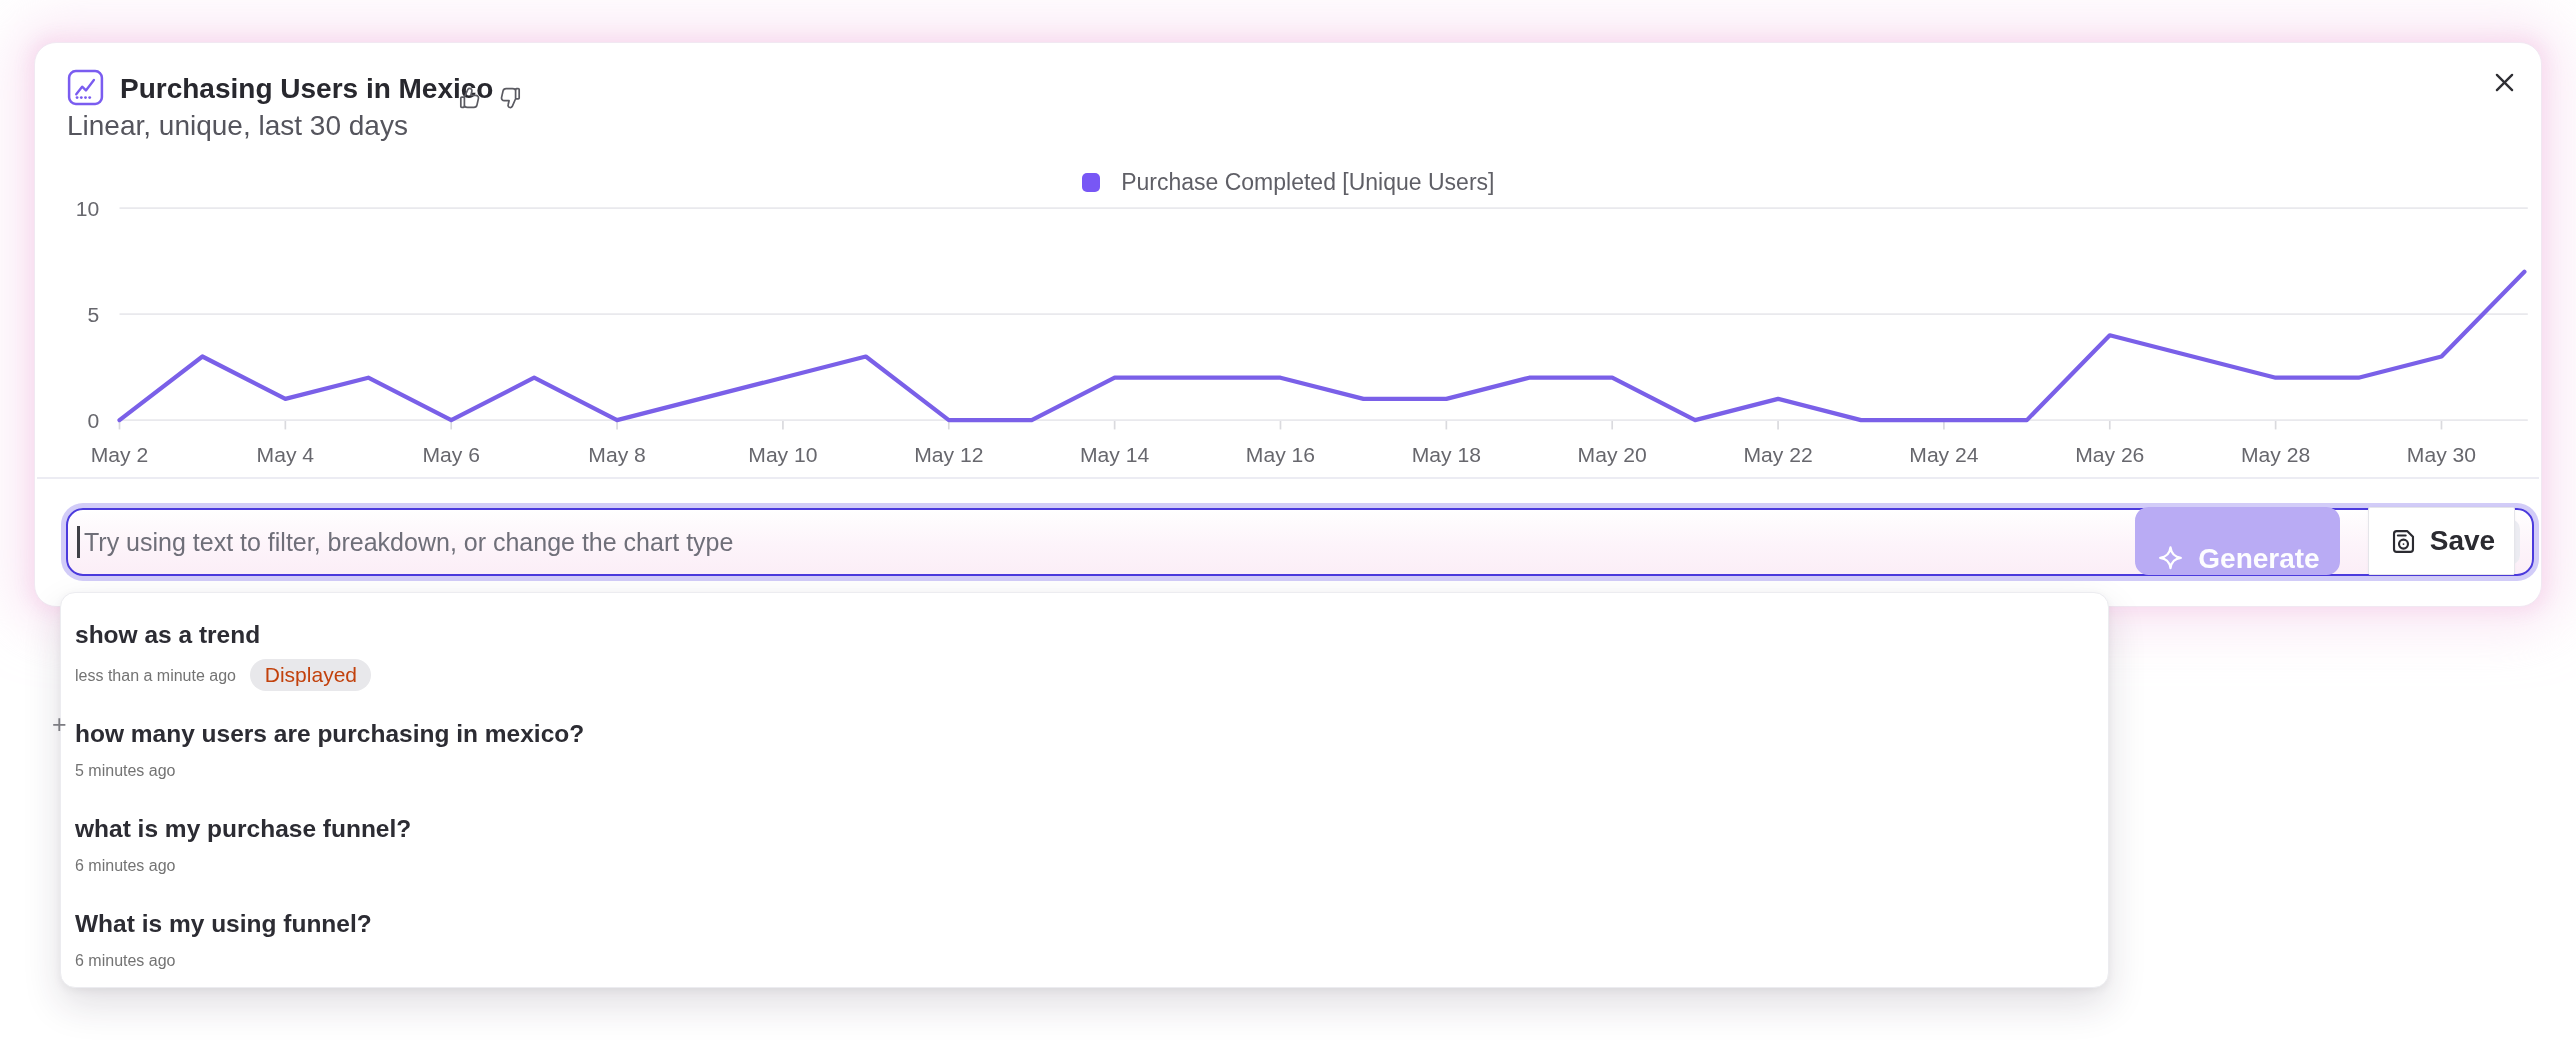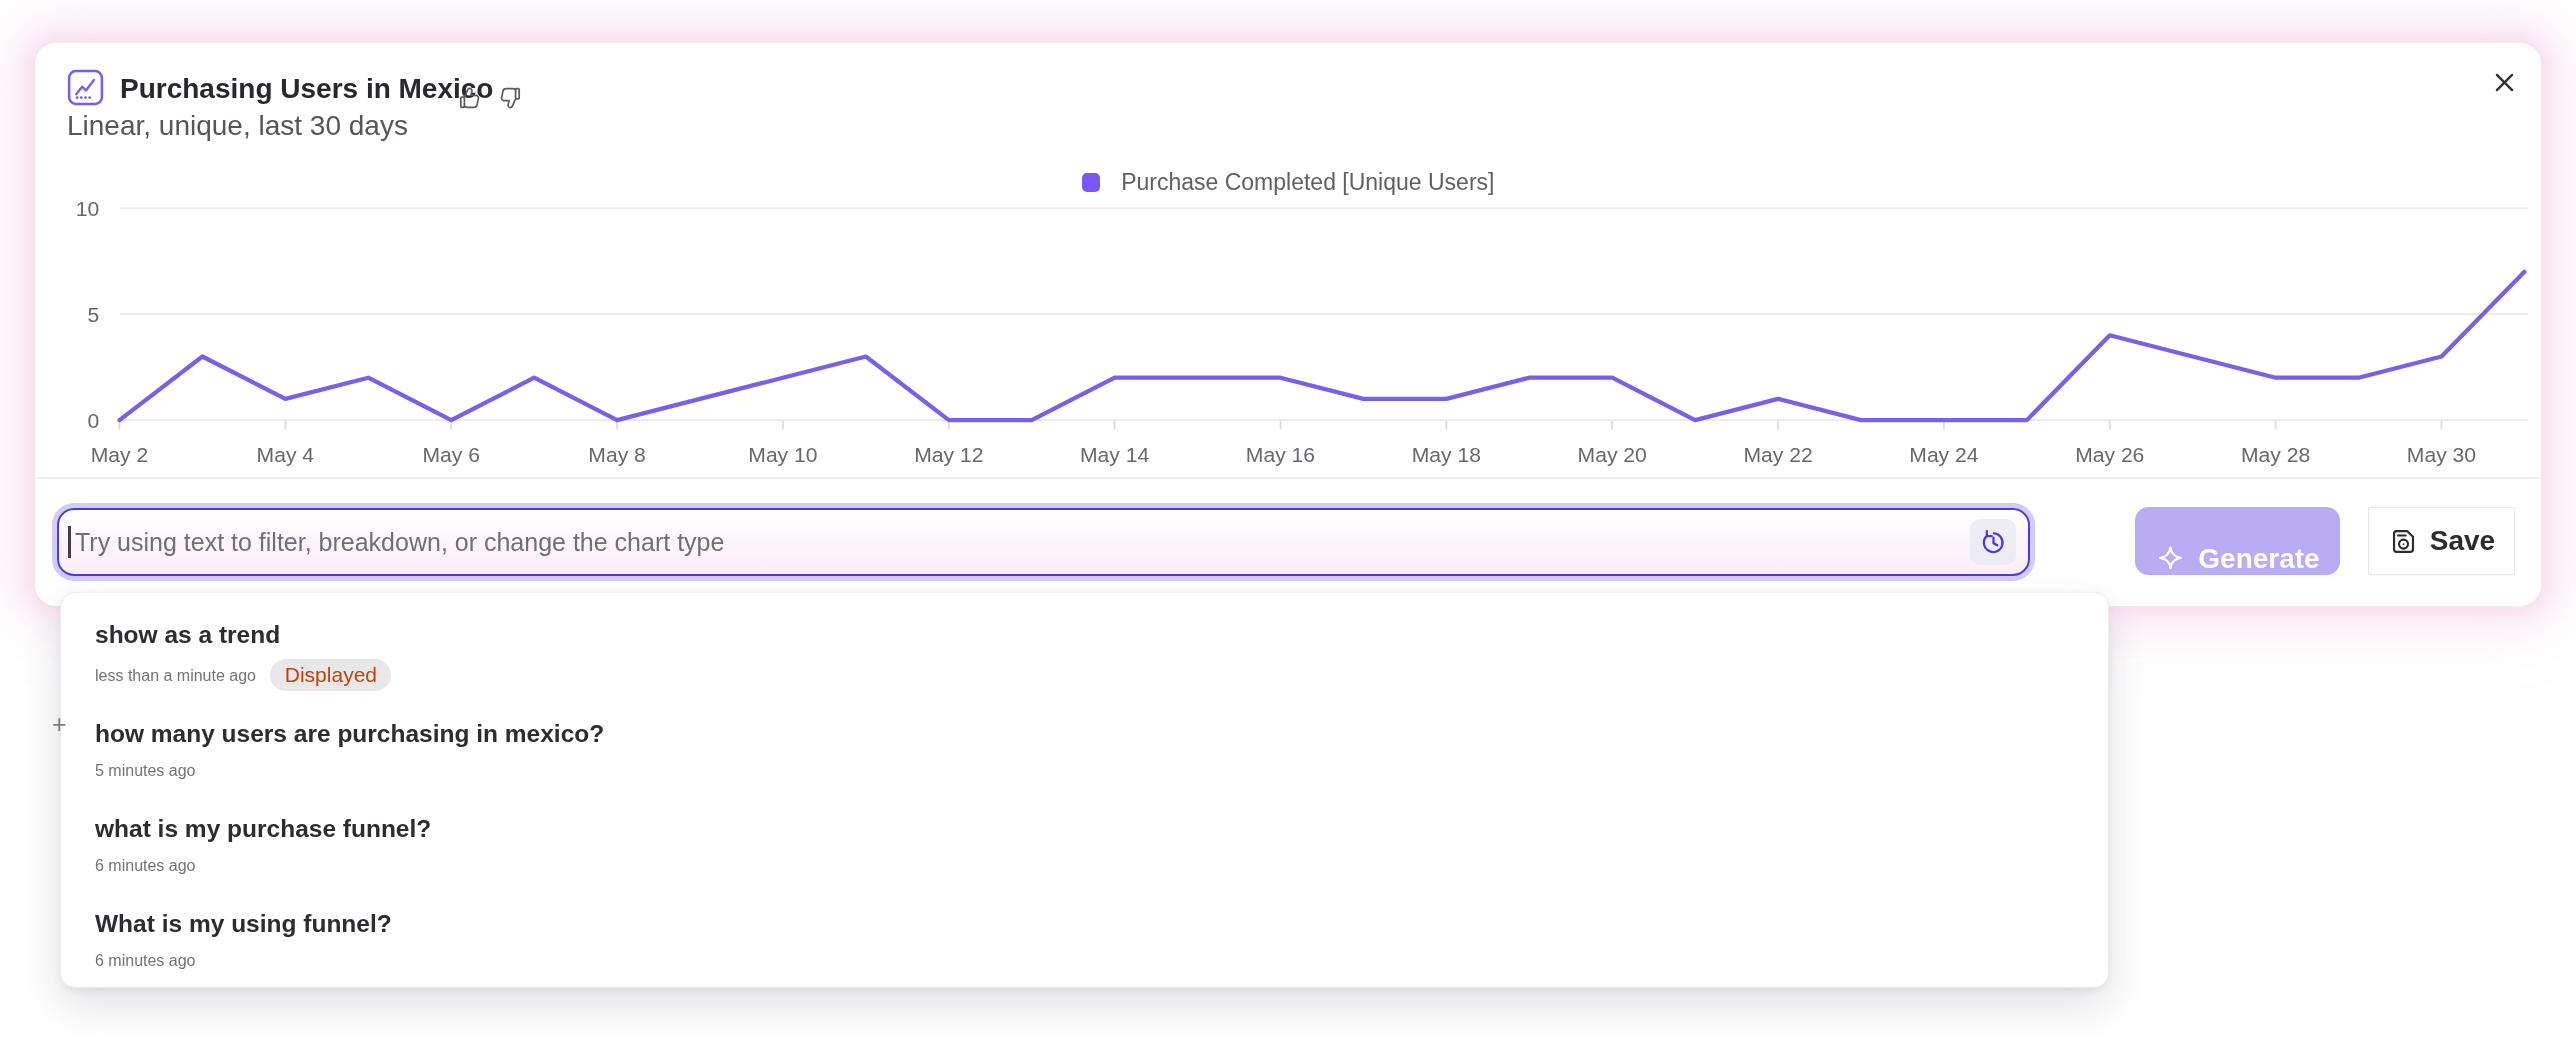--- a/index.html
+++ b/index.html
@@ -29,21 +29,21 @@
             display:flex; align-items:center; justify-content:center; gap:11px; }
   .legend-swatch { width:18.6px; height:18.6px; border-radius:5px; background:#7857f5; }
   .legend-label { font-size:23px; color:#5f5f66;margin-left:10px; }
 
   
   #chart-svg { position:absolute; left:0; top:0; width:2508px; height:434px; }
   .chart-divider { position:absolute; left:1.7px; right:1.7px; top:434px; height:1.7px; background:#ececf3; }
 
   
   .prompt-input {
-    position:absolute; left:22px; top:465px; width:1973px; height:68px;
+    position:absolute; left:31px; top:465px; width:2468px; height:68px;
     border:2.5px solid #4b3add; border-radius:17px;
     box-shadow:0 0 0 5px #d2ccf8;
     background:linear-gradient(180deg,#ffffff 0%, #fdf4fa 55%, #fbeef7 100%);
     display:flex; align-items:center; padding:0 12px 0 9.3px; cursor:text;
   }
   .caret { width:2.5px; height:32px; background:#3f3f46; animation:blink 1.1s step-end infinite; }
   @keyframes blink { 50% { opacity:0; } }
   .placeholder { margin-left:4.2px; font-size:25px; color:#6f6f79; flex:1; white-space:nowrap; overflow:hidden; }
   .history-btn { width:46px; height:46px; border-radius:10px; background:#ececf2;
                  display:flex; align-items:center; justify-content:center; cursor:pointer; flex:none; }
@@ -56,21 +56,21 @@
               background:#ffffff; border:1.7px solid #e5e5ea; border-radius:2px;
               display:flex; align-items:center; justify-content:center; gap:11px; cursor:pointer;
               box-shadow:0 0.8px 2.5px rgba(0,0,0,.04); }
   .save-btn span { font-size:28px; font-weight:600; color:#2b2b31; }
 
   
   .dropdown { position:absolute; left:25px; top:549px; width:2049px; height:396px;
               background:#ffffff; border:0.8px solid #ececf0; border-radius:15px;
               box-shadow:0 17px 38px rgba(40,30,60,.14), 0 2.5px 8.5px rgba(0,0,0,.05);
               padding-top:15px; overflow:hidden; }
-  .h-item { height:95px; padding:0 34px; display:flex; flex-direction:column;
+  .h-item { height:95px; padding:0 14px; display:flex; flex-direction:column;
             justify-content:center; gap:10px; cursor:pointer; }
   .h-query { font-size:24.5px; font-weight:600; color:#2c2c33; line-height:29px; }
   .h-sub { display:flex; align-items:center; gap:14.4px; }
   .h-time { font-size:16px; color:#737373; line-height:25px; }
   .h-badge { font-size:21px; color:#c2410c; background:#e8e8eb; border-radius:844px;
              padding:4.2px 14.4px; line-height:24px; }
 
   .plus-artifact { position:absolute; left:17px; top:669px; font-size:25px; color:#7c7c82;
                    line-height:25px; pointer-events:none; }
 

